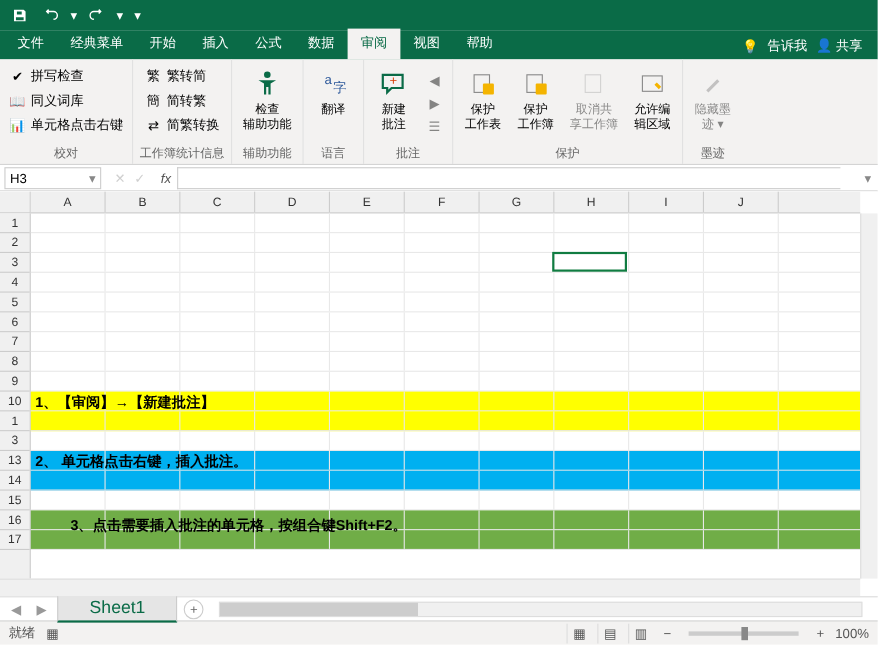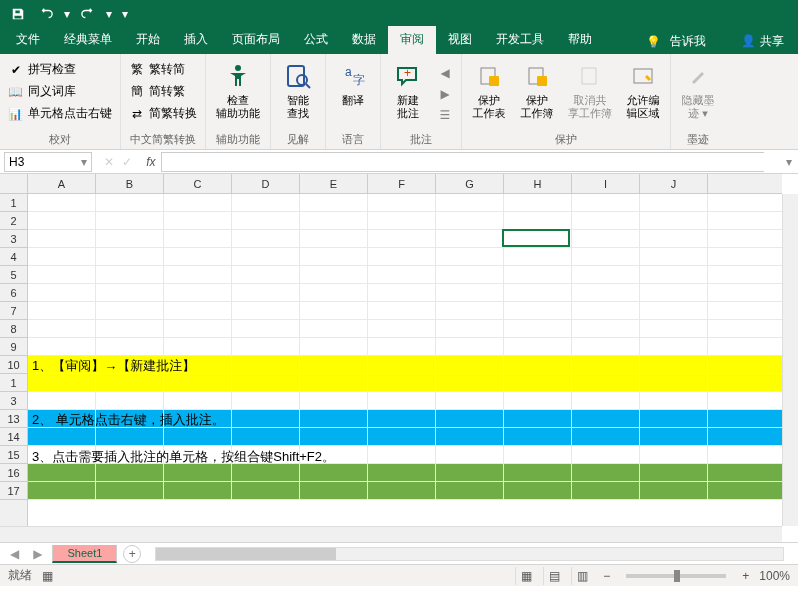--- a/index.html
+++ b/index.html
@@ -38,26 +38,26 @@
 .col-headers{position:absolute;left:28px;top:0;right:16px;height:20px;display:flex;background:#f0f0f0;border-bottom:1px solid #ccc}
 .ch{width:68px;border-right:1px solid #ccc;text-align:center;line-height:20px;font-size:11px;color:#333}
 .row-headers{position:absolute;left:0;top:20px;width:28px;bottom:16px;background:#f0f0f0;border-right:1px solid #ccc}
 .rh{height:18px;border-bottom:1px solid #ccc;text-align:center;line-height:18px;font-size:11px;color:#333}
 .cells{position:absolute;left:28px;top:20px;right:16px;bottom:16px}
 .row{display:flex;height:18px;border-bottom:1px solid #e8e8e8}
 .cell{width:68px;border-right:1px solid #e8e8e8}
 .row.yellow{background:#ffff00}
 .row.blue{background:#00b0f0}
 .row.green{background:#70ad47}
-.row-text{position:absolute;left:4px;font-weight:normal;font-size:13px;white-space:nowrap}
+.row-text{position:absolute;left:4px;font-weight:bold;font-size:13px;white-space:nowrap}
 .vscroll{position:absolute;right:0;top:20px;width:16px;bottom:16px;background:#f0f0f0;border-left:1px solid #ddd}
 .hscroll{position:absolute;left:0;right:16px;bottom:0;height:16px;background:#f0f0f0;border-top:1px solid #ddd}
 .sheet-tabs{height:22px;background:#fff;border-top:1px solid #d4d4d4;display:flex;align-items:center;padding:0 6px;gap:6px}
 .st-nav{color:#999;padding:0 4px}
-.st-tab{padding:2px 14px;border:1px solid #ccc;border-top:none;background:#fca5a5;color:#0a6b47;font-size:11px;position:relative}
+.st-tab{padding:2px 28px;border:1px solid #ccc;border-top:none;background:#e5e5e5;color:#0a6b47;font-size:16px;position:relative}
 .st-tab.active{border-bottom:2px solid #0a6b47}
 .st-add{width:18px;height:18px;border:1px solid #ccc;border-radius:50%;display:flex;align-items:center;justify-content:center;color:#666}
 .hscroll-track{flex:1;height:14px;margin:0 8px;background:#f0f0f0;position:relative;border:1px solid #ddd}
 .hscroll-thumb{position:absolute;left:0;width:180px;height:100%;background:#cdcdcd}
 .statusbar{height:22px;background:#f3f2f1;border-top:1px solid #d4d4d4;display:flex;align-items:center;padding:0 8px;gap:10px;font-size:11px;color:#555}
 .sb-left{display:flex;gap:10px;align-items:center}
 .sb-right{margin-left:auto;display:flex;align-items:center;gap:6px}
 .view-btn{width:22px;height:18px;display:flex;align-items:center;justify-content:center;border-left:1px solid #ddd}
 .zoom-slider{width:100px;height:4px;background:#ccc;position:relative;margin:0 6px}
 .zoom-thumb{position:absolute;left:48px;top:-4px;width:6px;height:12px;background:#888}
@@ -87,31 +87,29 @@
     <div class="qat-btn" style="width:10px">▾</div>
     <div class="qat-btn" style="width:14px">▾</div>
   </div>
 </div>
 
 <div class="tabs">
   <div class="tab">文件</div>
   <div class="tab">经典菜单</div>
   <div class="tab">开始</div>
   <div class="tab">插入</div>
-  <div class="tab">页面布局</div>
   <div class="tab">公式</div>
   <div class="tab">数据</div>
   <div class="tab active">审阅</div>
   <div class="tab">视图</div>
-  <div class="tab">开发工具</div>
   <div class="tab">帮助</div>
   <div class="tabs-right">
     <span>💡</span>
     <span>告诉我</span>
-    <span style="margin-left:28px">👤 <span>共享</span></span>
+    <span style="margin-left:0">👤 <span>共享</span></span>
   </div>
 </div>
 
 <div class="ribbon">
   <div class="rgroup">
     <div class="rgroup-body">
       <div class="rsmall-col">
         <div class="rsmall">
             <span class="rsmall-icon">✔</span>
             <span>拼写检查</span>
@@ -139,55 +137,39 @@
         <div class="rsmall">
             <span class="rsmall-icon">簡</span>
             <span>简转繁</span>
           </div>
         <div class="rsmall">
             <span class="rsmall-icon">⇄</span>
             <span>简繁转换</span>
           </div>
       </div>
     </div>
-    <div class="rgroup-label">中文简繁转换</div>
+    <div class="rgroup-label">工作簿统计信息</div>
   </div>
 
   <div class="rgroup">
     <div class="rgroup-body">
       <div class="rbig">
         <div class="rbig-icon">
             <svg width="28" height="28">
               <circle cx="14" cy="6" r="3" fill="#0a6b47"></circle>
               <path d="M6 11h16l-5 3v10h-2v-7h-2v7h-2V14z" fill="#0a6b47"></path>
             </svg>
           </div>
         <div class="rbig-label" style="white-space:pre">检查
 辅助功能</div>
       </div>
     </div>
     <div class="rgroup-label">辅助功能</div>
   </div>
 
-  <div class="rgroup">
-    <div class="rgroup-body">
-      <div class="rbig">
-        <div class="rbig-icon">
-            <svg width="28" height="28">
-              <rect x="4" y="4" width="16" height="20" rx="2" fill="none" stroke="#2b579a" stroke-width="2"></rect>
-              <circle cx="18" cy="18" r="5" fill="none" stroke="#2b579a" stroke-width="2"></circle>
-              <line x1="22" y1="22" x2="26" y2="26" stroke="#2b579a" stroke-width="2"></line>
-            </svg>
-          </div>
-        <div class="rbig-label" style="white-space:pre">智能
-查找</div>
-      </div>
-    </div>
-    <div class="rgroup-label">见解</div>
-  </div>
 
   <div class="rgroup">
     <div class="rgroup-body">
       <div class="rbig">
         <div class="rbig-icon">
             <svg width="28" height="28">
               <text x="6" y="14" font-size="10" fill="#2b579a">a</text>
               <text x="14" y="22" font-size="12" fill="#2b579a">字</text>
             </svg>
           </div>
@@ -533,21 +515,21 @@
         <div class="cell"></div>
         <div class="cell"></div>
         <div class="cell"></div>
         <div class="cell"></div>
         <div class="cell"></div>
         <div class="cell"></div>
       </div>
       <div class="active-cell" style="left:474px;top:35px;width:68px;height:18px"></div>
   <div class="row-text" style="top: 163px;">1、【审阅】→【新建批注】</div>
       <div class="row-text" style="top: 217px;">2、 单元格点击右键，插入批注。</div>
-      <div class="row-text" style="top: 254px;">3、点击需要插入批注的单元格，按组合键Shift+F2。</div>
+      <div class="row-text" style="top: 275px; margin-left: 32px;">3、点击需要插入批注的单元格，按组合键Shift+F2。</div>
     </div>
   <div class="vscroll"></div>
   <div class="hscroll"></div>
 </div>
 
 <div class="sheet-tabs">
   <span class="st-nav">◀</span>
   <span class="st-nav">▶</span>
   <div class="st-tab active">Sheet1</div>
   <div class="st-add">+</div>

